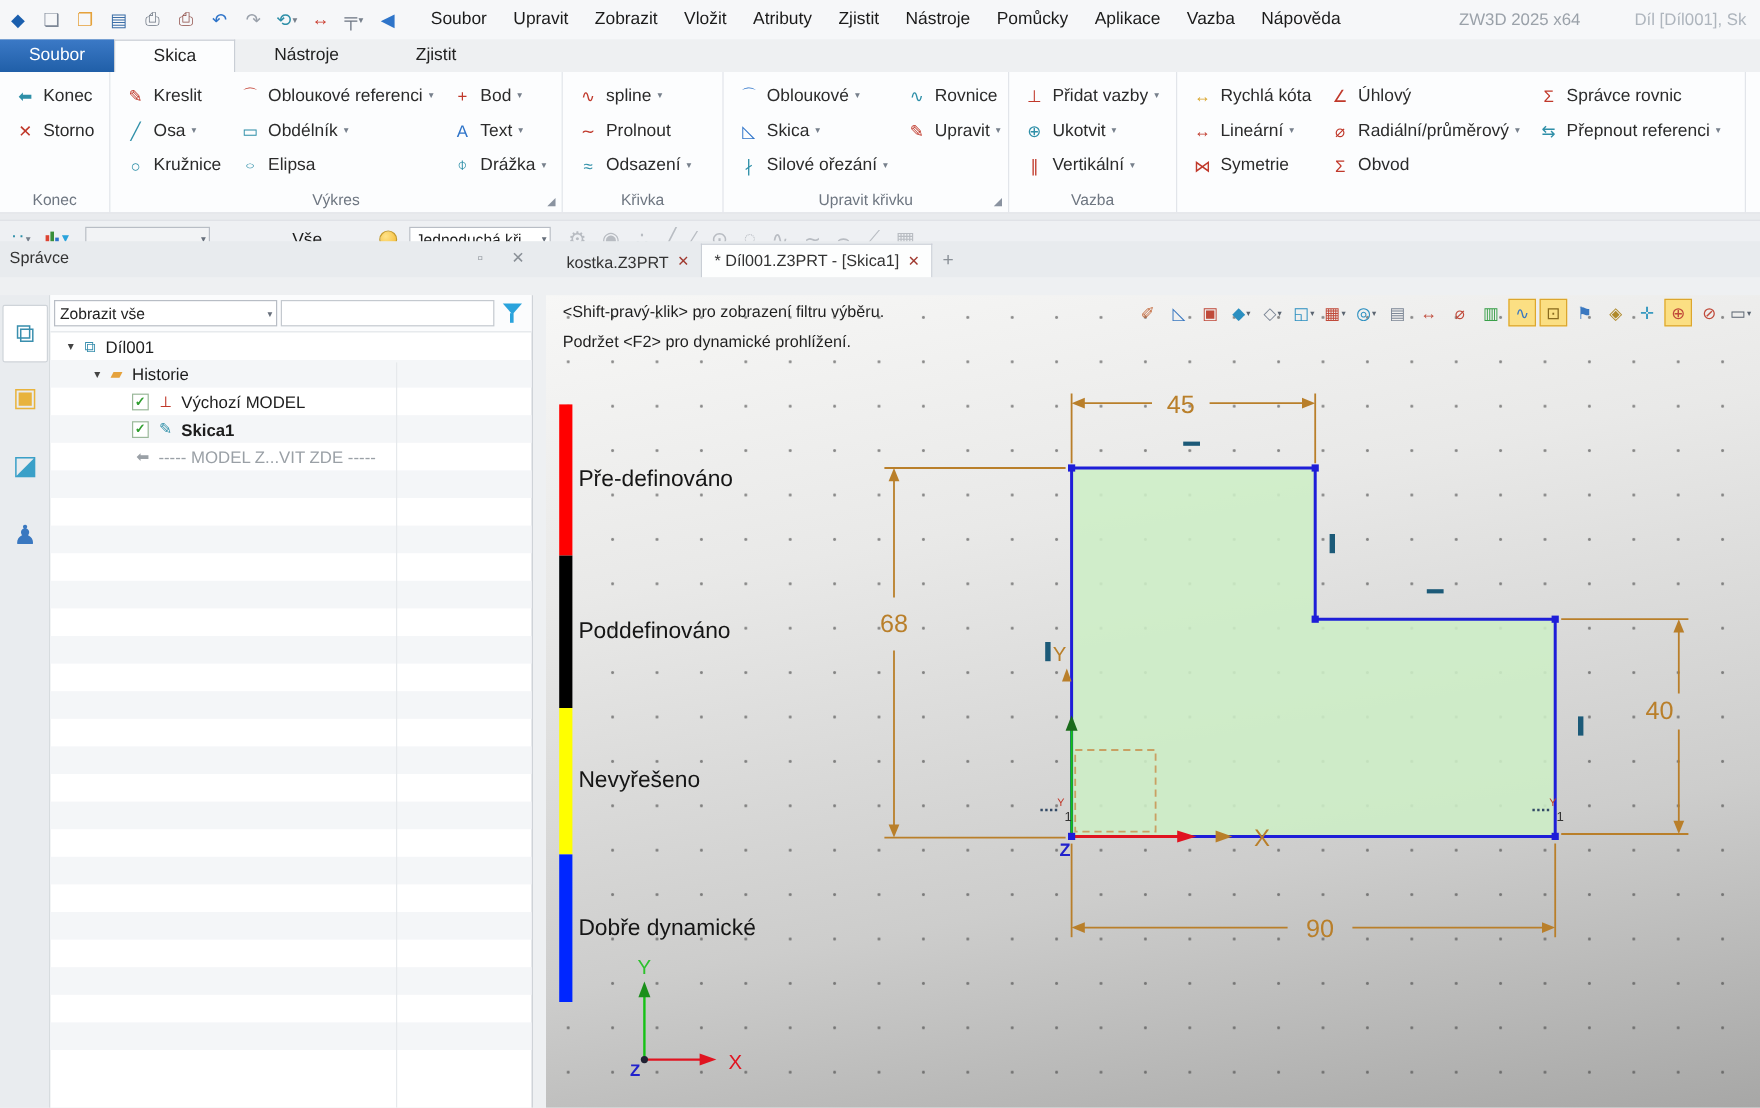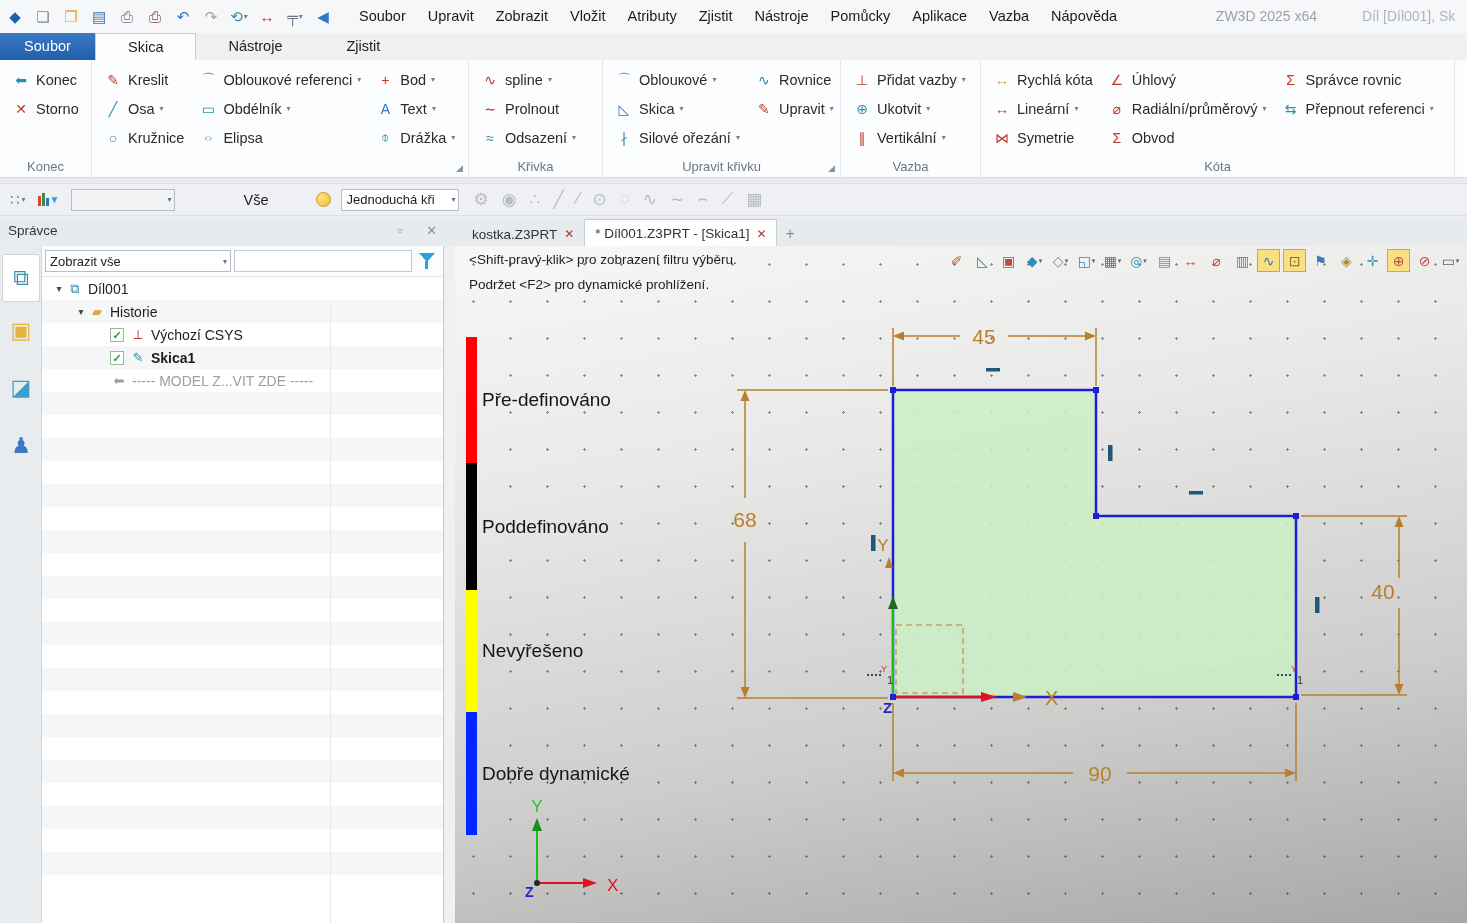--- a/index.html
+++ b/index.html
@@ -50,21 +50,21 @@
     font-size:13px; color:#222; padding:0 4px; position:relative; }
   .combo .dd { position:absolute; right:3px; font-size:8px; color:#68707c; }
   #combo-empty { width:104px; margin-left:12px; background:#f2f3f5; }
   #all-label { margin-left:68px; font-size:14.5px; color:#1b1b1b; }
   #lamp { width:15px; height:15px; border-radius:50%; margin-left:48px;
     background:radial-gradient(circle at 35% 30%, #ffe38a, #f3b62c); border:1px solid #c49b2f; }
   #combo-type { width:118px; margin-left:10px; }
   #dis-icons { display:flex; gap:13px; margin-left:14px; color:#b8bcc2; font-size:17px; }
 
   
-  #dockrow { position:absolute; left:0; top:201px; width:1467px; height:30px; background:#e8ebee;margin-top:16px; }
+  #dockrow { position:absolute; left:0; top:201px; width:1467px; height:30px; background:#e8ebee; }
   #mgr-title { position:absolute; left:8px; top:6px; font-size:13.5px; color:#333; }
   #mgr-btns { position:absolute; left:398px; top:6px; font-size:13px; color:#8a9097; letter-spacing:10px; }
   #doctabs { position:absolute; left:462px; top:0; height:30px; display:flex; align-items:flex-end;justify-content:space-between; }
   .dtab { height:26px; display:flex; align-items:center; font-size:13.5px; color:#333; padding:0 10px; }
   .dtab .x { color:#a03a30; margin-left:7px; font-size:12px; }
   .dtab.active { background:#fdfefe; border:1px solid #c9ced5; border-bottom:none; height:28px; }
   .dtab-plus { color:#8a9097; font-size:16px; margin-left:8px; padding-bottom:4px; }
 
   
   #leftstrip { position:absolute; left:0; top:246px; width:42px; height:677px; background:#e9ecef; border-right:1px solid #d3d7db; }
@@ -234,20 +234,21 @@
             <span>Text</span>
             <span class="dd">▾</span>
           </div>
           <div class="rbtn">
             <span class="ric" style="color: rgb(46, 143, 168);">⌽</span>
             <span>Drážka</span>
             <span class="dd">▾</span>
           </div>
         </div>
       </div>
+      <div class="glabel">Výkres</div>
       <span class="launcher">◢</span>
     </div>
     <div class="rgroup" style="width: 134px;">
       <div class="cols">
         <div class="rcol">
           <div class="rbtn">
             <span class="ric" style="color: rgb(192, 57, 43);">∿</span>
             <span>spline</span>
             <span class="dd">▾</span>
           </div>
@@ -357,21 +358,20 @@
             <span class="ric" style="color: rgb(192, 57, 43);">Σ</span>
             <span>Správce rovnic</span>
           </div>
           <div class="rbtn">
             <span class="ric" style="color: rgb(46, 143, 168);">⇆</span>
             <span>Přepnout referenci</span>
             <span class="dd">▾</span>
           </div>
         </div>
       </div>
-      <div class="glabel">Kóta</div>
     </div>
     <div class="rgroup" style="width: 40px;">
       <div class="cols">
         <div class="rcol">
           <div class="rbtn"></div>
           <div class="rbtn"></div>
           <div class="rbtn"></div>
         </div>
       </div>
     </div>
@@ -459,21 +459,21 @@
       </div>
       <div class="trow odd" style="padding-left: 32px;">
         <span class="exp">▾</span>
         <span class="tic" style="color: rgb(229, 162, 60);">▰</span>
         <span>Historie</span>
       </div>
       <div class="trow" style="padding-left: 54px;">
         <span class="exp"></span>
         <span class="cb">✓</span>
         <span class="tic" style="color: rgb(192, 57, 43);">⟂</span>
-        <span>Výchozí CSYS</span>
+        <span>Výchozí MODEL</span>
       </div>
       <div class="trow odd" style="padding-left: 54px;">
         <span class="exp"></span>
         <span class="cb">✓</span>
         <span class="tic" style="color: rgb(46, 143, 168);">✎</span>
         <span style="font-weight: bold;">Skica1</span>
       </div>
       <div class="trow gray" style="padding-left: 54px;">
         <span class="exp"></span>
         <span class="tic" style="color: rgb(154, 160, 166);">⬅</span>

